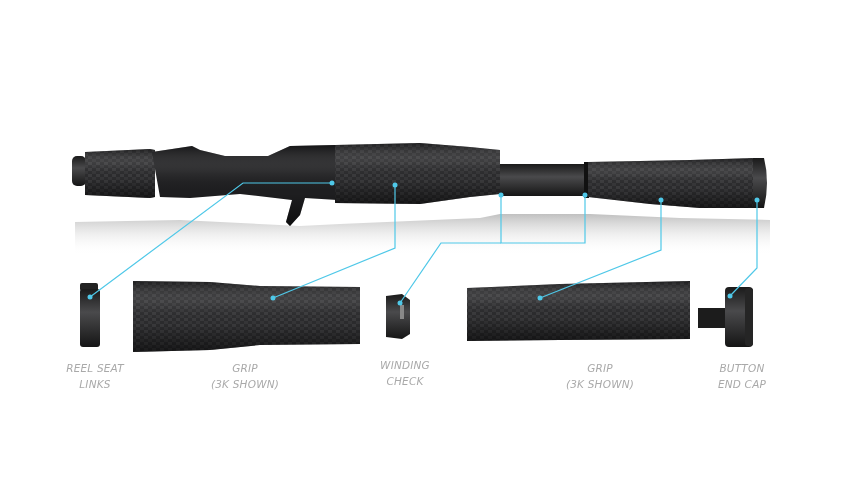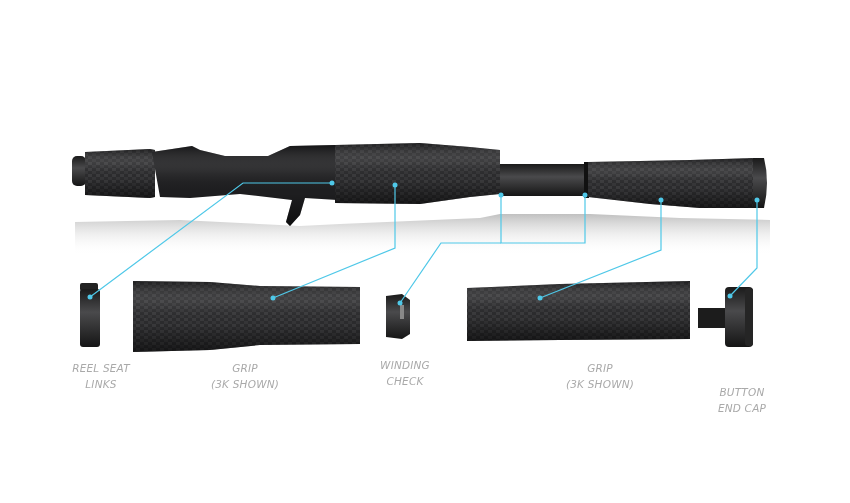--- a/index.html
+++ b/index.html
@@ -104,32 +104,32 @@
     <circle cx="501" cy="195" r="2.5"></circle>
       <circle cx="585" cy="195" r="2.5"></circle>
       <circle cx="400" cy="303" r="2.5"></circle>
     <circle cx="661" cy="200" r="2.5"></circle>
       <circle cx="540" cy="298" r="2.5"></circle>
     <circle cx="757" cy="200" r="2.5"></circle>
       <circle cx="730" cy="296" r="2.5"></circle>
   </g>
 </svg>
 
-<div class="label" style="left:56px; top:360px; width:90px;">
+<div class="label" style="left:50px; top:360px; width:90px;">
   <span>REEL SEAT</span>
   <span>LINKS</span>
 </div>
 <div class="label" style="left:190px; top:360px; width:110px;">
   <span>GRIP</span>
   <span>(3K SHOWN)</span>
 </div>
 <div class="label" style="left:360px; top:357px; width:90px;">
   <span>WINDING</span>
   <span>CHECK</span>
 </div>
 <div class="label" style="left:545px; top:360px; width:110px;">
   <span>GRIP</span>
   <span>(3K SHOWN)</span>
 </div>
-<div class="label" style="left:697px; top:360px; width:90px;margin-top:24px;">
+<div class="label" style="left:697px; top:360px; width:90px;">
   <span>BUTTON</span>
   <span>END CAP</span>
 </div>
 
 </body></html>

